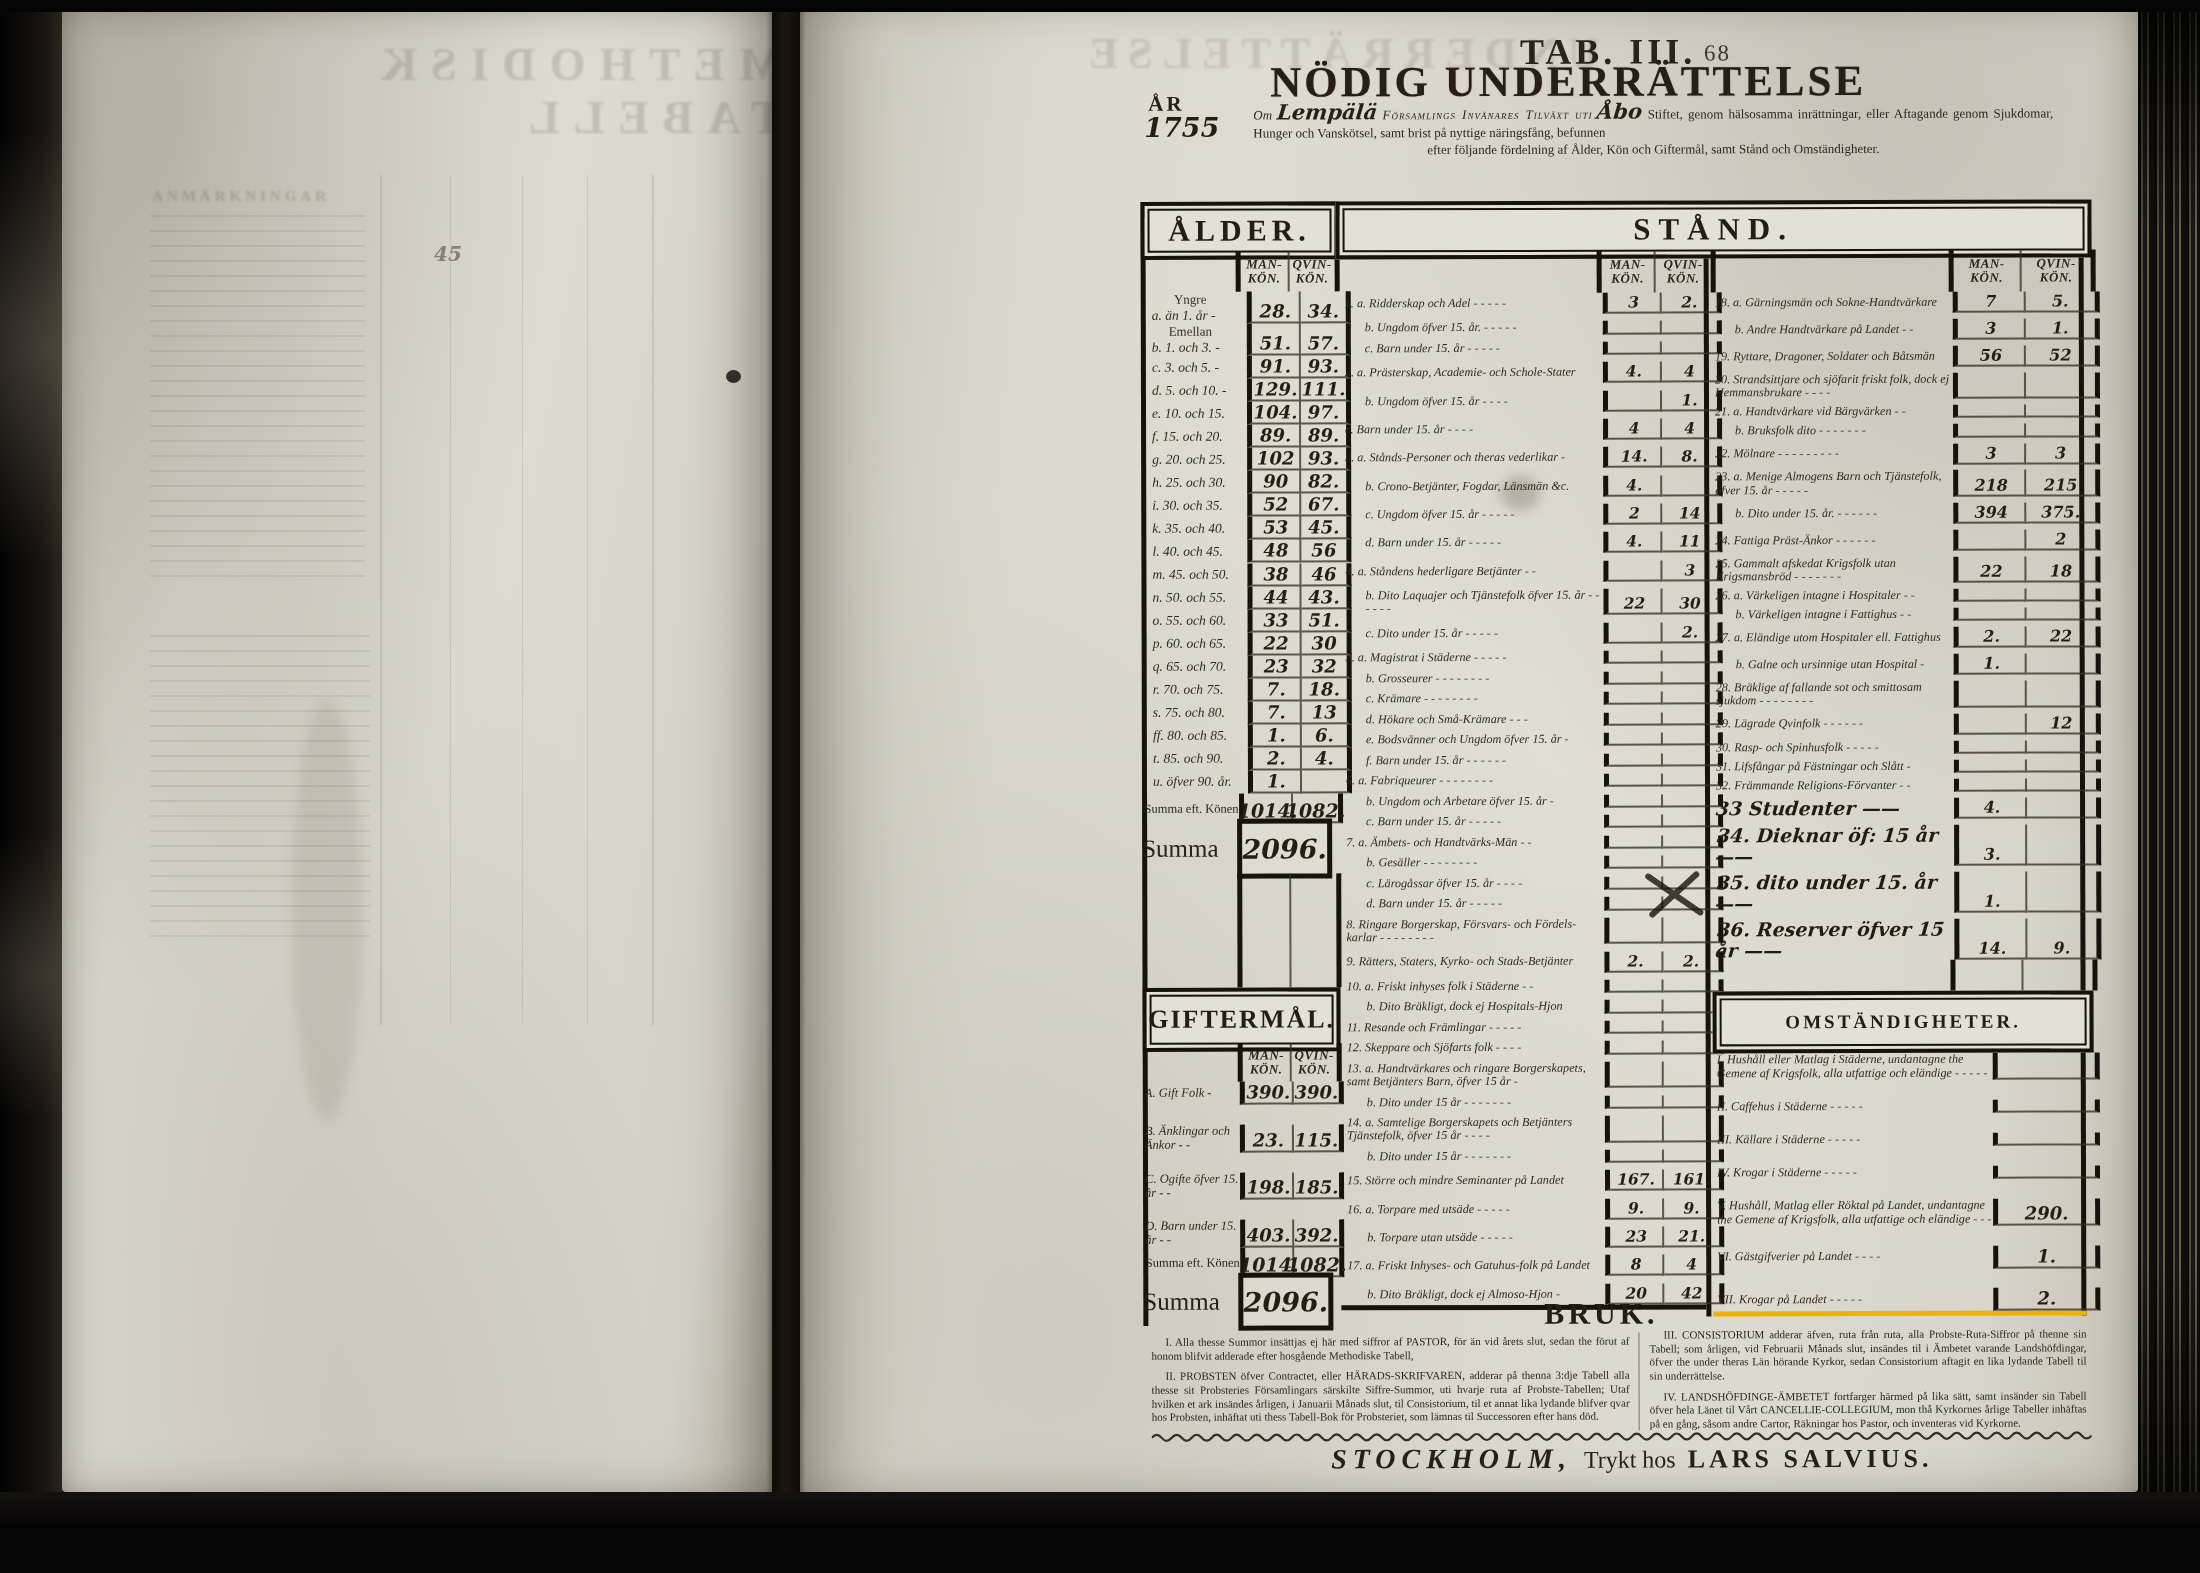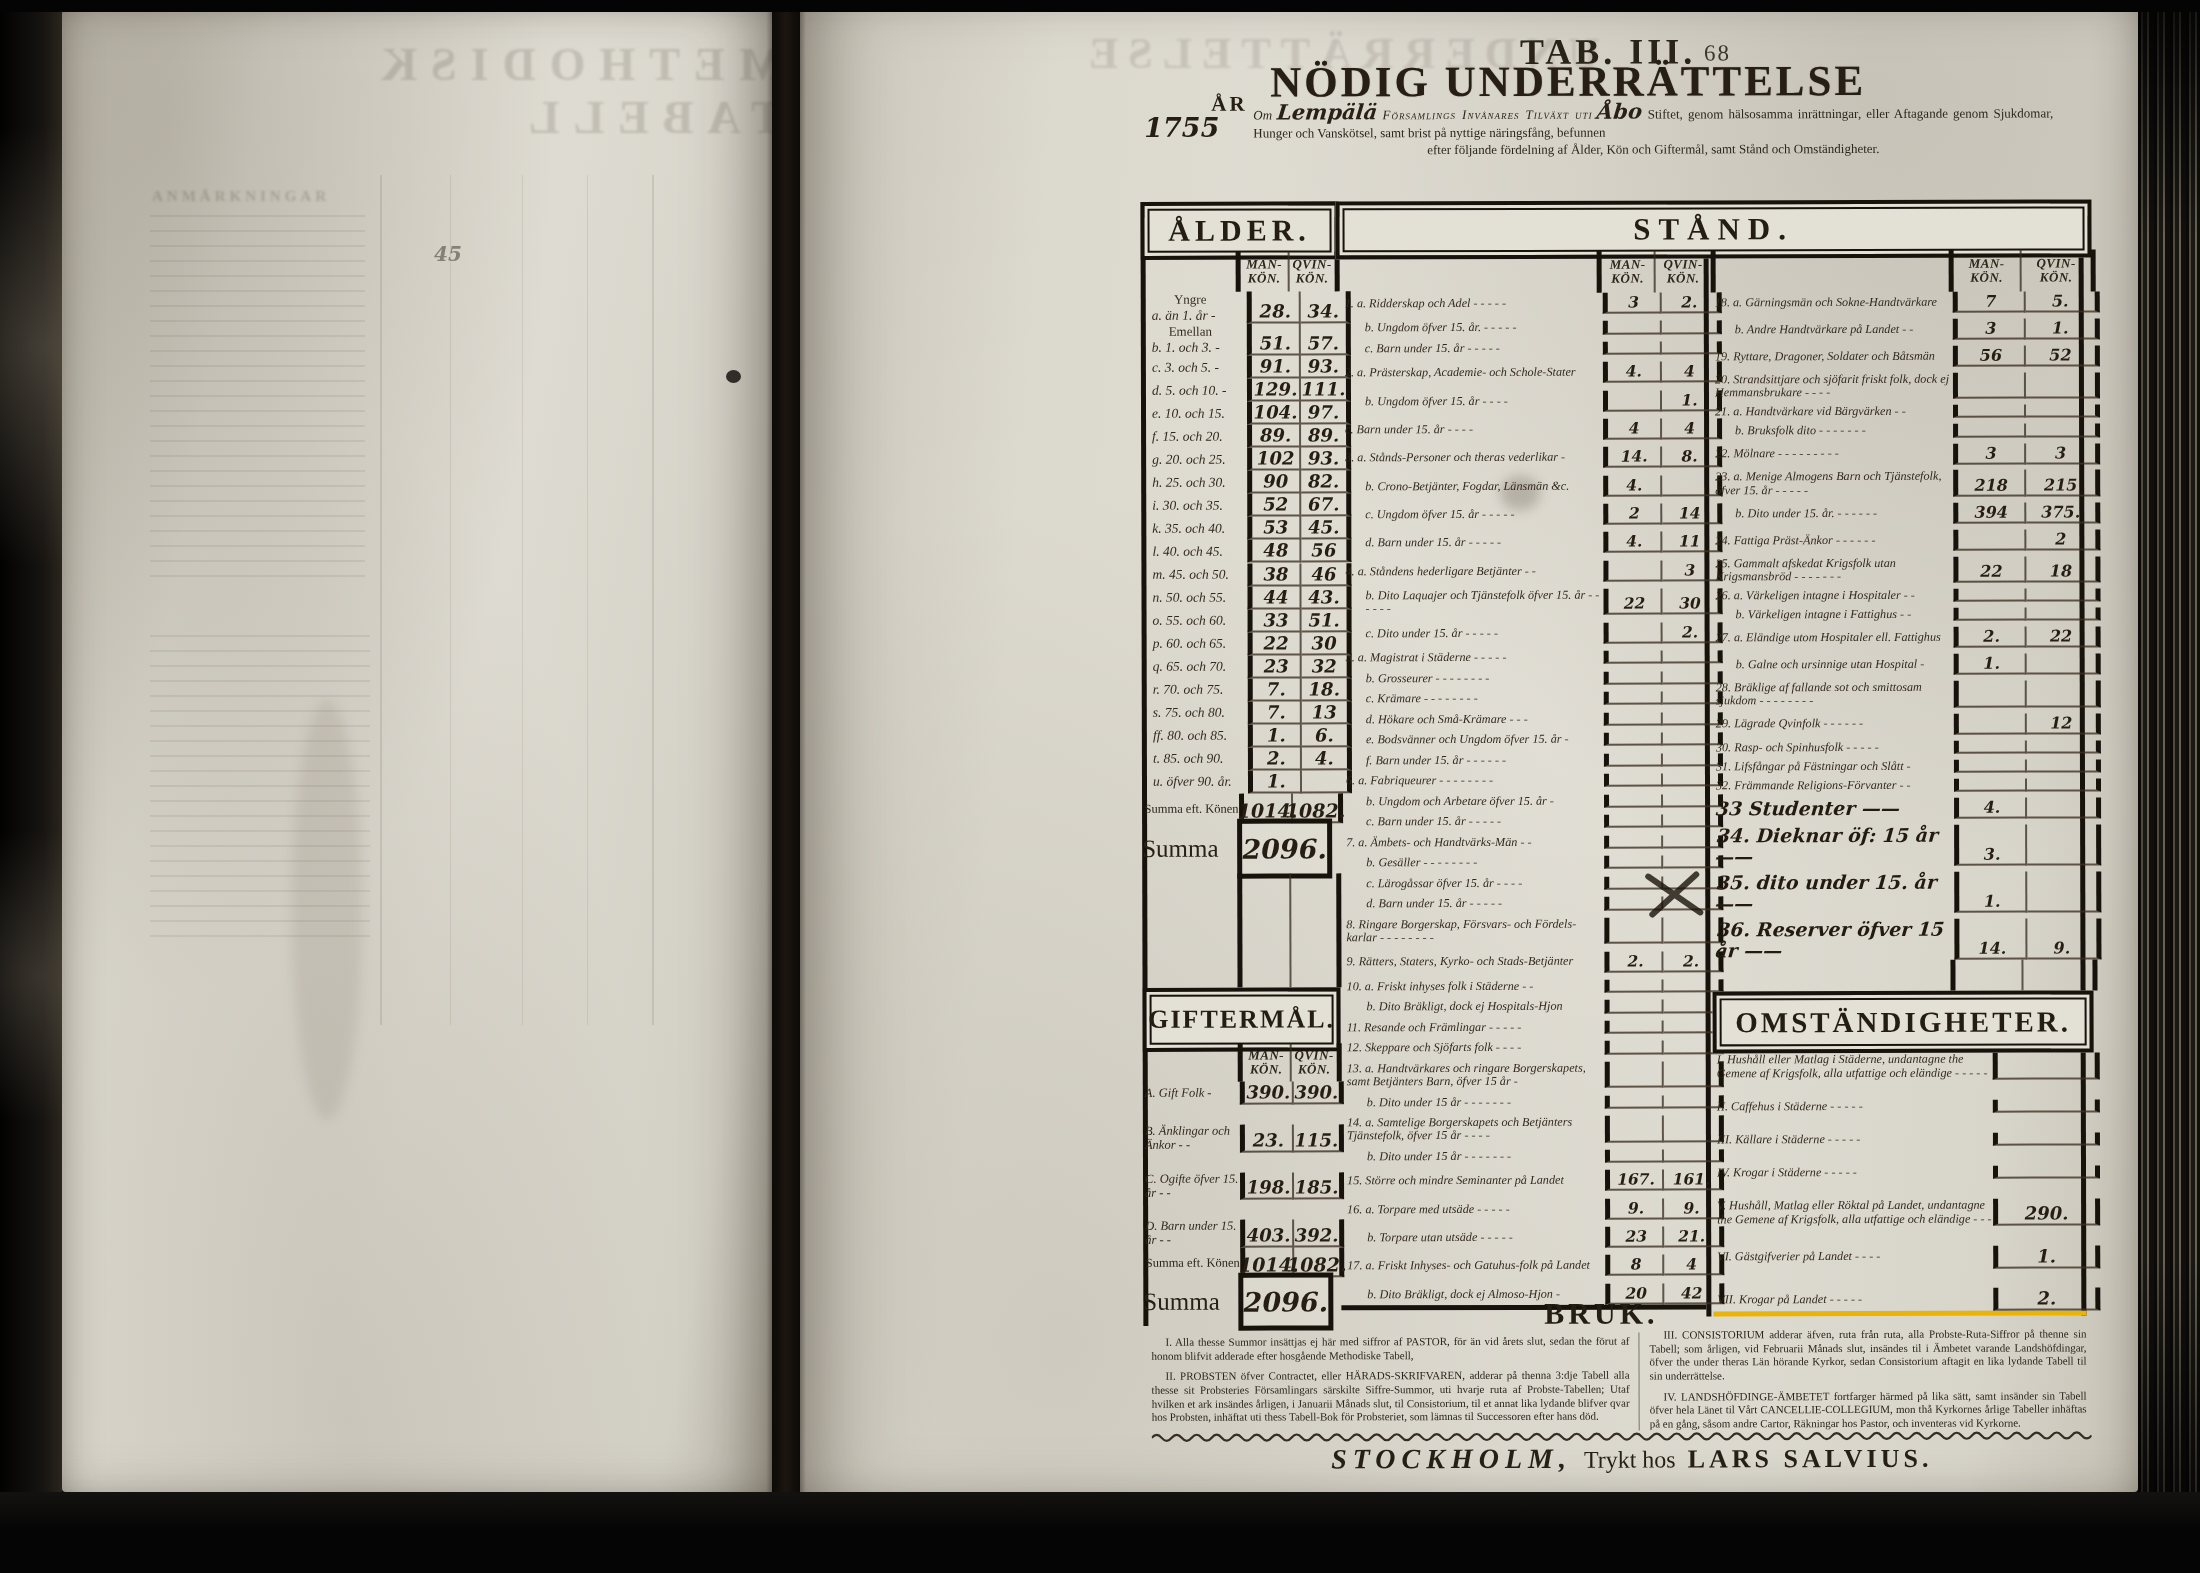--- a/index.html
+++ b/index.html
@@ -39,21 +39,21 @@
   .ghostlines{position:absolute;background:repeating-linear-gradient(0deg,transparent 0 13px,rgba(72,62,48,.09) 13px 15px);filter:blur(.4px);}
   .ghostcols{position:absolute;border-left:2px solid rgba(70,60,46,.12);border-right:2px solid rgba(70,60,46,.12);}
   .ghostcols i{position:absolute;top:0;bottom:0;border-left:1.5px solid rgba(70,60,46,.10);}
   .stain{position:absolute;border-radius:50%;filter:blur(6px);}
   .blot{position:absolute;border-radius:50%;background:#171310;}
 
   
   #pageno{position:absolute;left:1706px;top:42px;font-size:23px;letter-spacing:2px;color:#3c362e;}
   #tab-title{position:absolute;left:1480px;top:32px;width:260px;text-align:center;font-size:36px;font-weight:700;letter-spacing:4px;color:#2a231a;}
   #main-title{position:absolute;left:1160px;top:58px;width:820px;text-align:center;font-size:43px;font-weight:700;letter-spacing:3px;color:#271f16;text-shadow:0 0 1px rgba(39,31,22,.5);}
-  #ar-label{position:absolute;left:1213px;top:92px;font-size:21px;font-weight:700;letter-spacing:3px;}
+  #ar-label{position:absolute;left:1150px;top:92px;font-size:21px;font-weight:700;letter-spacing:3px;}
   #year{position:absolute;left:1146px;top:112px;font-size:27px;}
   #intro{position:absolute;left:1255px;top:99px;width:800px;font-size:13px;line-height:1.3;text-align:justify;color:#2d261d;}
   #intro .it{font-style:italic;}
   #intro .sc{letter-spacing:1px;font-variant:small-caps;}
   #intro-line3{display:block;text-align:center;}
   .script{font-family:"DejaVu Serif",serif;font-style:italic;font-weight:700;font-size:21px;transform:skewX(-6deg);display:inline-block;color:#2a2116;}
 
   
   .titlebox{position:absolute;background:#e3e0d6;border:4px solid #17120c;
     box-shadow:inset 0 0 0 3px #e3e0d6, inset 0 0 0 5px #17120c;
@@ -873,21 +873,21 @@
       </div>
     <div class="vgap" style="left:1950px;top:962px;height:31px;">
       <div class="man" style="width:66px;"></div>
         <div class="qvin" style="width:69px;"></div>
     </div>
 
     <svg id="inkx" width="64" height="48">
       <path d="M6 6 L58 42 M54 4 L10 44" stroke="#1a130b" stroke-width="6" stroke-linecap="round" opacity="0.8"></path>
     </svg>
 
-    <div class="titlebox" style="left:1712px;top:993px;width:373px;height:54px;font-size:29px;letter-spacing:3px;">
+    <div class="titlebox" style="left:1712px;top:993px;width:373px;height:54px;font-size:19px;letter-spacing:3px;">
       <span>OMSTÄNDIGHETER.</span>
       </div>
     <div class="rowsbox" id="omst-rows" style="left:1712px;top:1055px;width:373px;height:258px;">
         <div class="trow">
           <div class="lab">
             <div class="labtext">I. Hushåll eller Matlag i Städerne, undantagne the Gemene af Krigsfolk, alla utfattige och eländige - - - - -</div>
           </div>
           <div class="cell hand val"></div>
         </div>
         <div class="trow">

